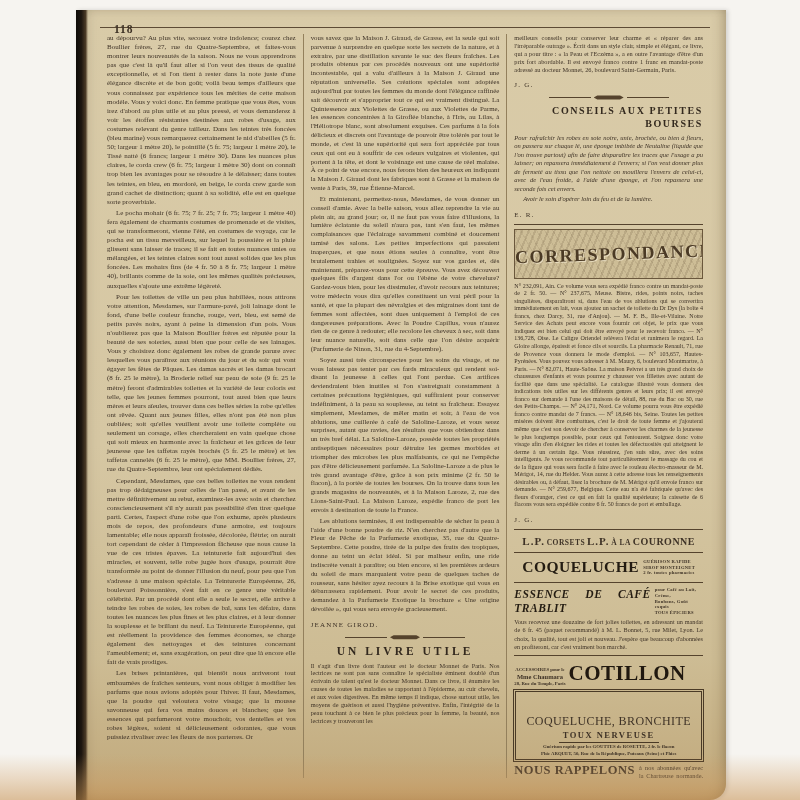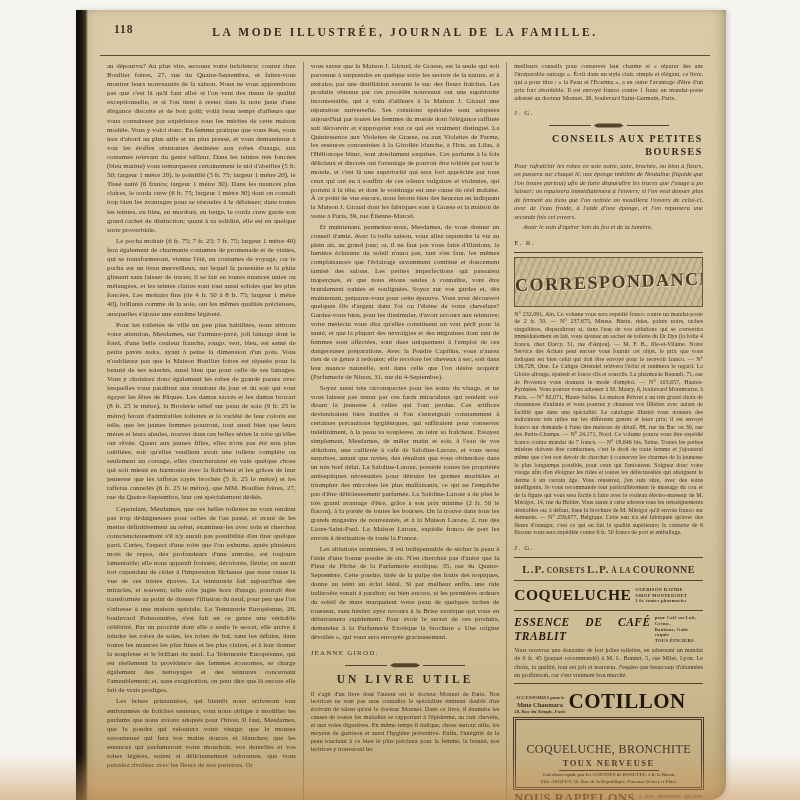--- a/index.html
+++ b/index.html
@@ -14,21 +14,21 @@
     box-shadow:inset -8px 0 14px -8px rgba(70,50,25,.45), inset 14px 0 18px -12px rgba(30,20,10,.55), 2px 0 4px rgba(0,0,0,.15);
     border-bottom-right-radius:16px;
     overflow:hidden;
   }
   .spine{position:absolute;left:0;top:0;bottom:0;width:12px;
     background:linear-gradient(90deg,#0d0a06 0%,#1d1610 45%,#4a3a26 80%,rgba(74,58,38,0) 100%);}
   .bottom-glow{position:absolute;left:0;right:0;bottom:0;height:46px;pointer-events:none;
     background:linear-gradient(180deg,rgba(208,160,100,0) 0%,rgba(205,155,95,.35) 60%,rgba(198,145,82,.55) 100%);}
   .inner{position:absolute;left:24px;right:16px;top:12px;bottom:4px;color:#3e3226;}
 
-  .page-header{position:relative;text-align:center;border-bottom:1px solid #5d4b35;padding-bottom:15px;margin-bottom:4px;}
+  .page-header{position:relative;text-align:center;border-bottom:1px solid #5d4b35;padding-bottom:5px;margin-bottom:4px;}
   .page-header .title{font-size:11.5px;font-weight:bold;letter-spacing:2.6px;color:#382d21;}
   .page-num{position:absolute;left:14px;top:1px;font-size:11.5px;font-weight:bold;letter-spacing:1px;}
 
   .columns{display:flex;height:744px;overflow:hidden;margin-top:6px;}
   .col{flex:1 1 0;padding:0 7px;font-size:7px;line-height:1.3;text-align:justify;}
   .col.c2,.col.c3{border-left:1px solid #93805c;}
   .col.c2{font-size:6.9px;line-height:1.28;}
   .col p{margin:0 0 2px 0;}
   .col p.ind{text-indent:9px;}
   .sig{padding-right:16px;font-size:7px;letter-spacing:1.2px;margin:7px 0 2px;}
@@ -58,21 +58,21 @@
     font-size:18px;font-weight:bold;letter-spacing:1.5px;color:#4b3a25;
     transform:rotate(-2deg);text-shadow:1px 1px 0 rgba(240,230,205,.8);}
 
   .corr-text{font-size:6px;line-height:1.26;}
 
   .ad-corsets{text-align:center;font-weight:bold;margin:2px 0;}
   .ad-corsets .lp{font-size:11px;letter-spacing:1px;}
   .ad-corsets .mid{font-size:7.5px;letter-spacing:.5px;}
   .ad-corsets .big{font-size:10px;letter-spacing:.5px;}
 
-  .ad-split{display:flex;align-items:center;margin:2px 0;}
+  .ad-split{display:flex;align-items:center;margin:2px 0;justify-content:center;}
   .ad-split .big-word{font-weight:bold;color:#241c12;}
   .ad-split .stack{margin-left:4px;text-align:left;}
   .ad-split .stack div{font-size:4.6px;font-weight:bold;line-height:1.25;letter-spacing:.3px;}
   .coq .big-word{font-size:15.5px;letter-spacing:.5px;}
   .trb .big-word{font-size:11.5px;letter-spacing:.5px;font-style:italic;}
 
   .ad-para{font-size:6.2px;line-height:1.3;text-align:justify;margin:2px 0;}
 
   .cotillon{display:flex;align-items:flex-end;margin:2px 0;}
   .cotillon .stack{text-align:center;margin-right:3px;}
@@ -91,21 +91,20 @@
 </style>
 </head>
 <body>
 
 <div class="paper">
   <div class="spine"></div>
   <div class="inner">
 
     <div class="page-header">
       <span class="page-num">118</span>
-      <span class="title">LA MODE ILLUSTRÉE, JOURNAL DE LA FAMILLE.</span>
     </div>
 
     <div class="columns">
 
       <div class="col c1">
         <p>au dépourvu? Au plus vite, secouez votre indolence; courez chez Boullier frères, 27, rue du Quatre-Septembre, et faites-vous montrer leurs nouveautés de la saison. Nous ne vous apprendrons pas que c'est là qu'il faut aller si l'on veut des tissus de qualité exceptionnelle, et si l'on tient à rester dans la note juste d'une élégance discrète et de bon goût; voilà beau temps d'ailleurs que vous connaissez par expérience tous les mérites de cette maison modèle. Vous y voici donc. En femme pratique que vous êtes, vous irez d'abord au plus utile et au plus pressé, et vous demanderez à voir les étoffes résistantes destinées aux robes d'usage, aux costumes relevant du genre tailleur. Dans les teintes très foncées (bleu marine) vous remarquerez certainement le nid d'abeilles (5 fr. 50; largeur 1 mètre 20), le pointillé (5 fr. 75; largeur 1 mètre 20), le Tissé natté (6 francs; largeur 1 mètre 30). Dans les nuances plus claires, le corda crew (6 fr. 75; largeur 1 mètre 30) dont on connaît trop bien les avantages pour se résoudre à le délaisser; dans toutes les teintes, en bleu, en mordoré, en beige, le corda crew garde son grand cachet de distinction; quant à sa solidité, elle est en quelque sorte proverbiale.</p>
         <p class="ind">Le pocha mohair (6 fr. 75; 7 fr. 25; 7 fr. 75; largeur 1 mètre 40) fera également de charmants costumes de promenade et de visites, qui se transformeront, vienne l'été, en costumes de voyage, car le pocha est un tissu merveilleux, sur lequel la poussière et la pluie glissent sans laisser de traces; il se fait en toutes nuances unies ou mélangées, et les teintes claires sont tout aussi solides que les plus foncées. Les mohairs fins (de 4 fr. 50 à 8 fr. 75; largeur 1 mètre 40), brillants comme de la soie, ont les mêmes qualités précieuses, auxquelles s'ajoute une extrême légèreté.</p>
         <p class="ind">Pour les toilettes de ville un peu plus habillées, nous attirons votre attention, Mesdames, sur l'armure-pavé, joli lainage dont le fond, d'une belle couleur franche, rouge, vert, bleu, est semé de petits pavés noirs, ayant à peine la dimension d'un pois. Vous n'oublierez pas que la Maison Boullier frères est réputée pour la beauté de ses soieries, aussi bien que pour celle de ses lainages. Vous y choisirez donc également les robes de grande parure avec lesquelles vous paraîtrez aux réunions du jour et du soir qui vont égayer les fêtes de Pâques. Les damas sacrés et les damas brocart (8 fr. 25 le mètre), la Broderie relief sur peau de soie (9 fr. 25 le mètre) feront d'admirables toilettes et la variété de leur coloris est telle, que les jeunes femmes pourront, tout aussi bien que leurs mères et leurs aïeules, trouver dans ces belles séries la robe qu'elles ont rêvée. Quant aux jeunes filles, elles n'ont pas été non plus oubliées; soit qu'elles veuillent avoir une toilette complète ou seulement un corsage, elles chercheraient en vain quelque chose qui soit mieux en harmonie avec la fraîcheur et les grâces de leur jeunesse que les taffetas rayés brochés (5 fr. 25 le mètre) et les taffetas cannelés (6 fr. 25 le mètre), que MM. Boullier frères, 27, rue du Quatre-Septembre, leur ont spécialement dédiés.</p>
         <p class="ind">Cependant, Mesdames, que ces belles toilettes ne vous rendent pas trop dédaigneuses pour celles de l'an passé, et avant de les mettre définitivement au rebut, examinez-les avec soin et cherchez consciencieusement s'il n'y aurait pas possibilité d'en tirer quelque parti. Certes, l'aspect d'une robe que l'on exhume, après plusieurs mois de repos, des profondeurs d'une armoire, est toujours lamentable; elle nous apparaît froissée, décolorée, flétrie; on aurait tort cependant de céder à l'impression fâcheuse que nous cause la vue de ces tristes épaves. La teinturerie fait aujourd'hui des miracles, et souvent, telle robe jugée hors d'usage, pourrait être transformée au point de donner l'illusion du neuf, pour peu que l'on s'adresse à une maison spéciale. La Teinturerie Européenne, 26, boulevard Poissonnière, s'est fait en ce genre une véritable célébrité. Par un procédé dont elle a seule le secret, elle arrive à teindre les robes de soies, les robes de bal, sans les défaire, dans toutes les nuances les plus fines et les plus claires, et à leur donner la souplesse et le brillant du neuf. La Teinturerie Européenne, qui est réellement la providence des femmes économes, se charge également des nettoyages et des teintures concernant l'ameublement; et, sans exagération, on peut dire que là encore elle fait de vrais prodiges.</p>
         <p class="ind">Les brises printanières, qui bientôt nous arriveront tout embaumées de fraîches senteurs, vont nous obliger à modifier les parfums que nous avions adoptés pour l'hiver. Il faut, Mesdames, que la poudre qui veloutera votre visage; que la mousse savonneuse qui fera vos mains douces et blanches; que les essences qui parfumeront votre mouchoir, vos dentelles et vos robes légères, soient si délicieusement odorantes, que vous puissiez rivaliser avec les fleurs de nos parterres. Or</p>

